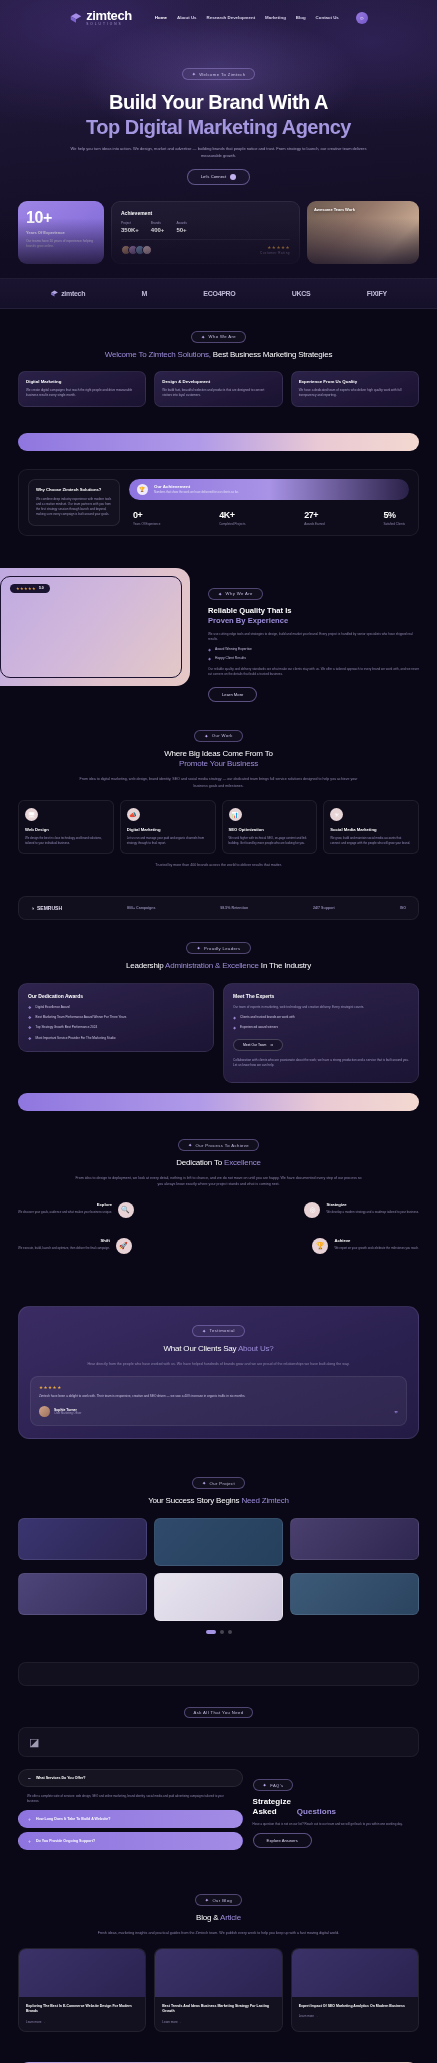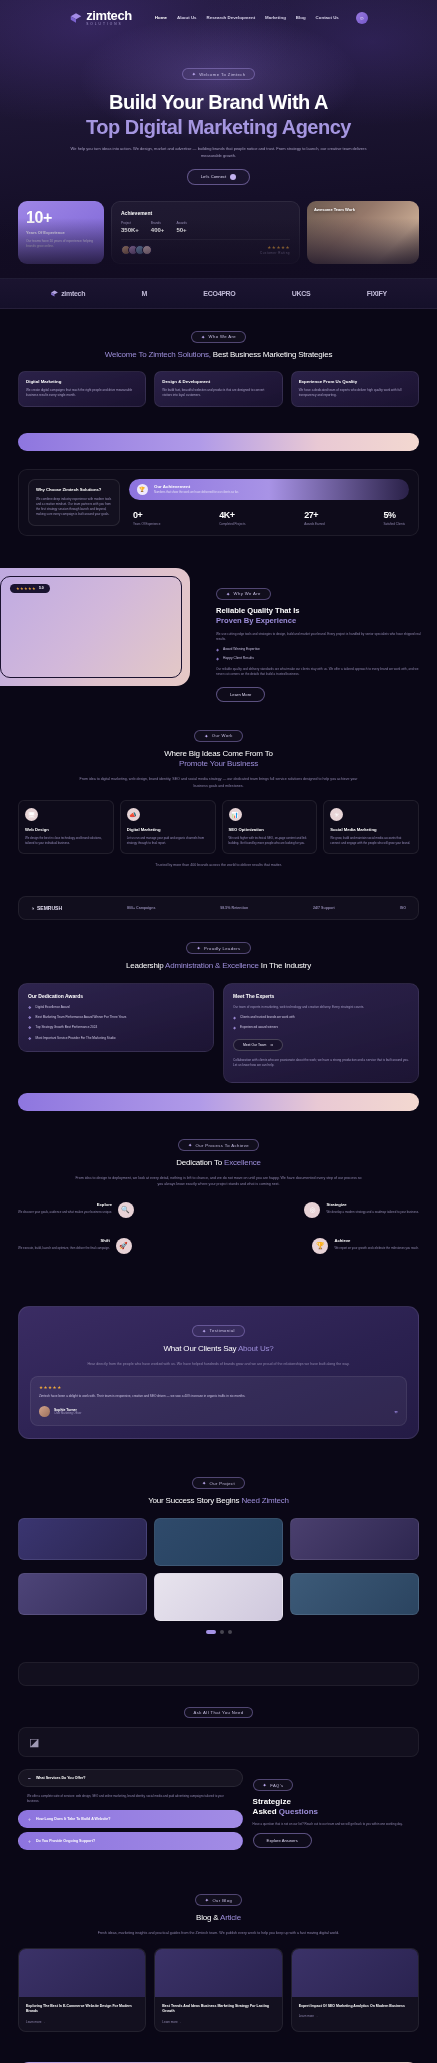--- a/index.html
+++ b/index.html
@@ -147,21 +147,21 @@
     background:linear-gradient(90deg,#8d74df,#a893e6 50%,#2a2148);
   }
   .ach-pill .ic { width:11px;height:11px;border-radius:50%;background:#efeafd;display:flex;align-items:center;justify-content:center;font-size:5px;color:#6f59c4;}
   .ach-pill .t { font-size:4.4px; font-weight:700; }
   .ach-pill .d { font-size:2.8px; color:#e2dbf6; margin-top:1px; }
   .counters { display:flex; justify-content:space-between; margin-top:10px; padding:0 4px;}
   .ctr .v { font-size:9px; font-weight:700; letter-spacing:-.5px; }
   .ctr .k { font-size:3px; color:#8f87ae; margin-top:2px; }
 
   
-  .reliable { display:flex; gap:12px; align-items:stretch; padding:0; margin-top:16px; }
+  .reliable { display:flex; gap:4px; align-items:stretch; padding:0; margin-top:16px; }
   .rel-img {
     flex:0 0 250px; height:118px; position:relative; margin-left:-60px;
     border-radius:0 14px 14px 0;
     background:linear-gradient(120deg,#b9a4e0,#c4aede 35%,#dfc2cd 70%,#e6c8c6);
   }
   .rel-img .inner {
     position:absolute; left:60px; top:8px; right:8px; bottom:8px;
     border:1px solid #1a1230; border-radius:10px;
     background:linear-gradient(130deg,#c0abe2,#d2b8da 50%,#e3c8c7);
   }
@@ -257,21 +257,21 @@
   .acc {
     border-radius:14px; padding:5px 9px; font-size:3.6px; font-weight:700;
     display:flex; align-items:center; gap:5px; margin-bottom:4px;
     background:rgba(255,255,255,.055); border:1px solid rgba(255,255,255,.08);
   }
   .acc.on { background:linear-gradient(90deg,#8d74df,#a28ce5); border-color:transparent;}
   .acc .sg { font-size:5px; color:#cfc6ec; }
   .acc-body { font-size:2.9px; color:#8f87ae; line-height:1.75; padding:3px 9px 6px; }
   .faq-r { flex:1; padding-top:4px;}
   .faq-r h2 { font-size:8px; font-weight:700; line-height:1.25; margin-top:6px;}
-  .faq-r h2 .accent{ color:#9d8ed9; }
+  .faq-r h2 .accent{ color:#9d8ed9;margin-left:18px; }
   .faq-r p { font-size:3px; color:#8d85ab; line-height:1.75; margin-top:5px;}
 
   
   .blog3 { display:flex; gap:8px; margin-top:11px; }
   .bl { flex:1; border-radius:8px; overflow:hidden; background:rgba(255,255,255,.04); border:1px solid rgba(255,255,255,.07); }
   .bl .img { height:48px; background:linear-gradient(140deg,#3b3268,#2a2350); }
   .bl .bd { padding:7px; }
   .bl .t { font-size:3.5px; font-weight:700; line-height:1.6; }
   .bl .m { font-size:3px; color:#9088b0; margin-top:5px; }
 

